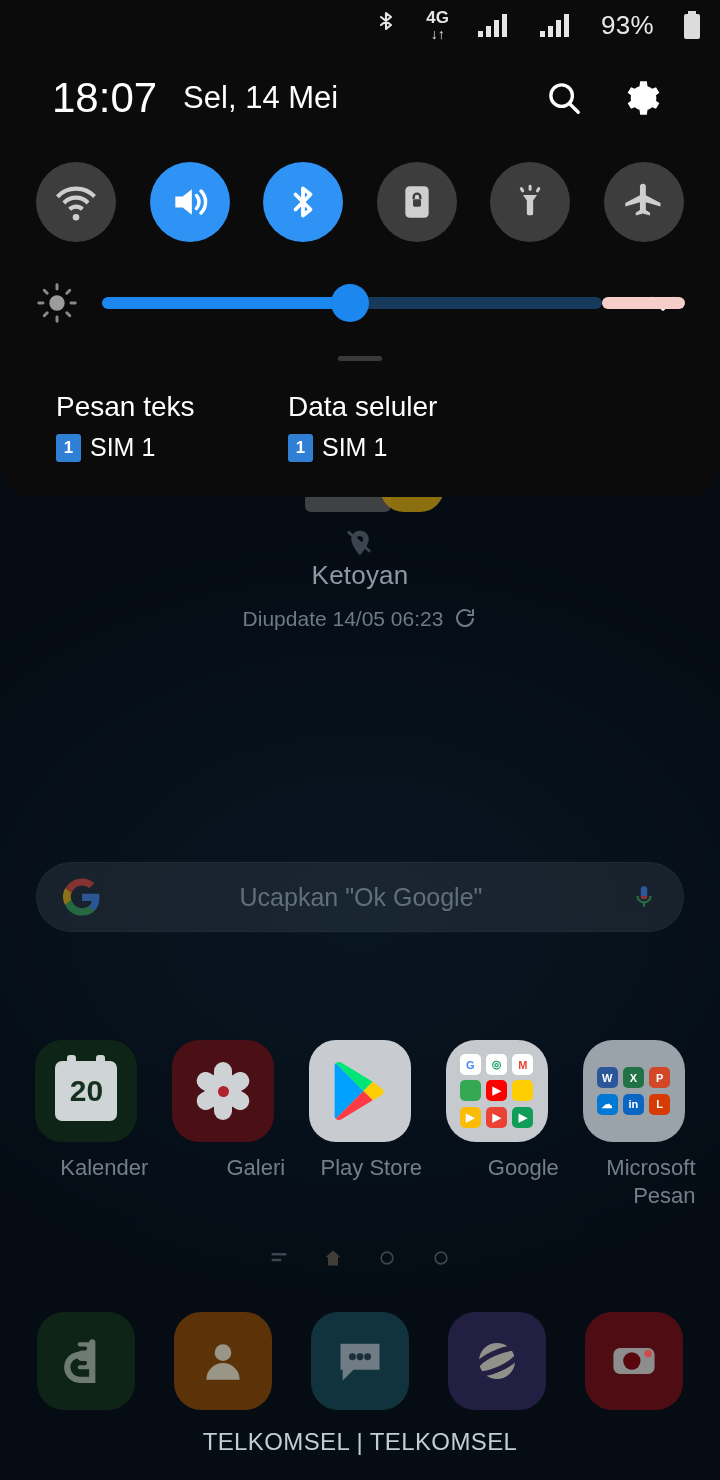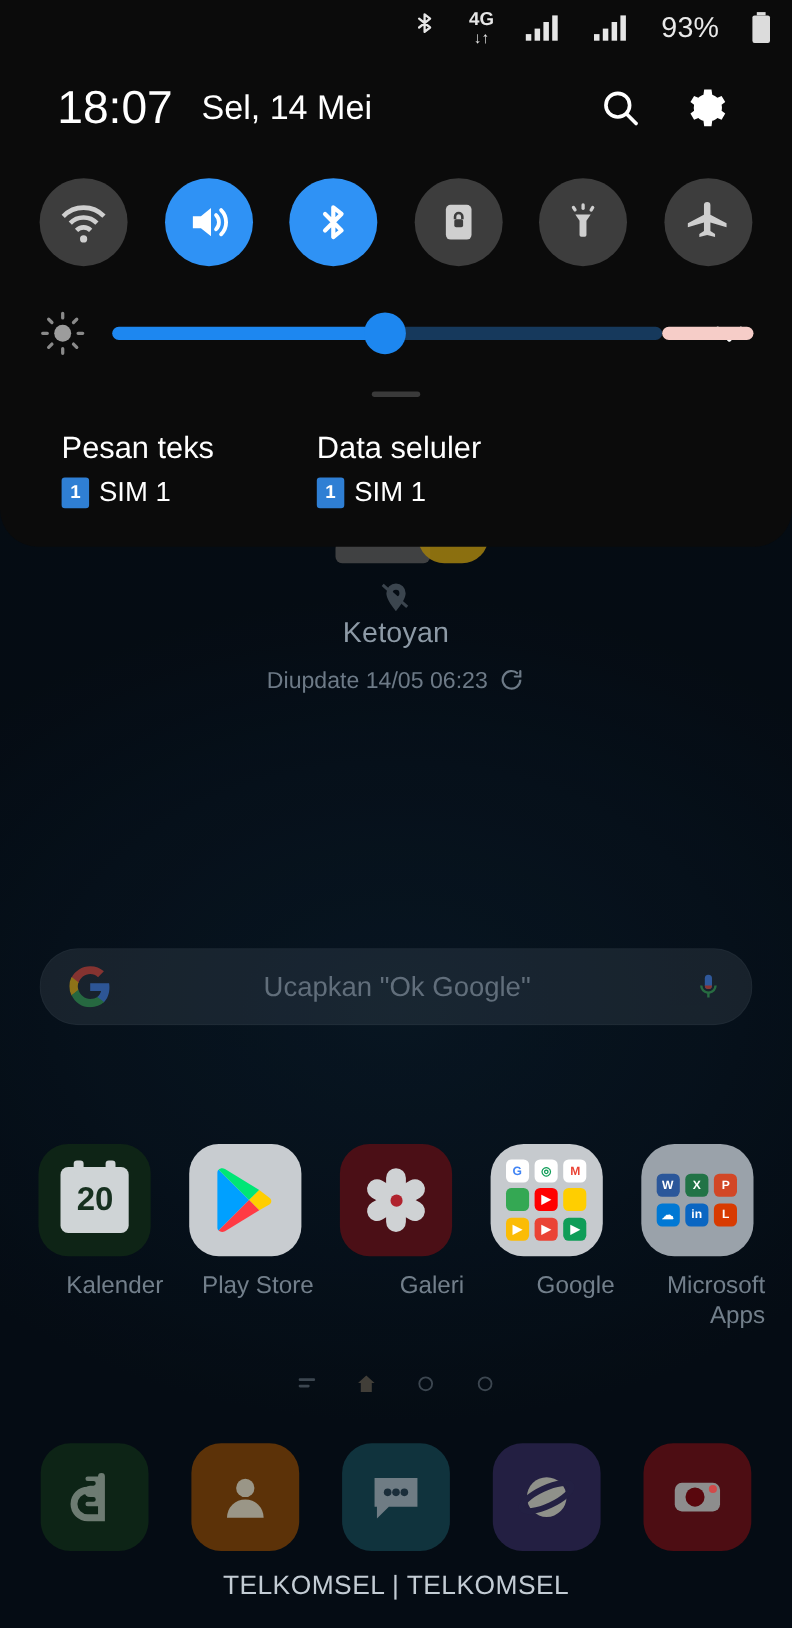--- a/index.html
+++ b/index.html
@@ -247,47 +247,47 @@
     </svg>
   </div>
 
   <div class="app-row">
 
     <div class="app">
       <div class="app-icon ico-kalender">
         <div class="cal-body">20</div>
       </div>
       <div class="app-label">Kalender</div>
-    </div>
-
-    <div class="app">
-      <div class="app-icon ico-play">
-        <svg width="56" height="60" viewBox="0 0 48 52">
-          <path fill="#00A0FF" d="M3 2l24 24L3 50c-.7-.5-1-1.4-1-2.5v-43C2 3.4 2.3 2.5 3 2z"></path>
-          <path fill="#00E676" d="M3 2l24 24 8-8L8 1.5C6 .4 4.2.9 3 2z"></path>
-          <path fill="#FFCE00" d="M27 26l8 8 8-4.5c2-1.3 2-4.2 0-5.4L35 18l-8 8z"></path>
-          <path fill="#FF3A44" d="M3 50l24-24 8 8L8 50.5C6 51.6 4.2 51.1 3 50z"></path>
-        </svg>
-      </div>
-      <div class="app-label">Play Store</div>
     </div>
 
     <div class="app">
       <div class="app-icon ico-galeri">
         <div class="flower">
           <i style="transform:rotate(0deg)"></i>
             <i style="transform:rotate(60deg)"></i>
           <i style="transform:rotate(120deg)"></i>
             <i style="transform:rotate(180deg)"></i>
           <i style="transform:rotate(240deg)"></i>
             <i style="transform:rotate(300deg)"></i>
           <b></b>
         </div>
       </div>
       <div class="app-label">Galeri</div>
+    </div>
+
+    <div class="app">
+      <div class="app-icon ico-play">
+        <svg width="56" height="60" viewBox="0 0 48 52">
+          <path fill="#00A0FF" d="M3 2l24 24L3 50c-.7-.5-1-1.4-1-2.5v-43C2 3.4 2.3 2.5 3 2z"></path>
+          <path fill="#00E676" d="M3 2l24 24 8-8L8 1.5C6 .4 4.2.9 3 2z"></path>
+          <path fill="#FFCE00" d="M27 26l8 8 8-4.5c2-1.3 2-4.2 0-5.4L35 18l-8 8z"></path>
+          <path fill="#FF3A44" d="M3 50l24-24 8 8L8 50.5C6 51.6 4.2 51.1 3 50z"></path>
+        </svg>
+      </div>
+      <div class="app-label">Play Store</div>
     </div>
 
     <div class="app">
       <div class="app-icon ico-folder">
         <div class="folder-grid">
           <div class="mini" style="background:#fff;color:#4285F4">G</div>
           <div class="mini" style="background:#fff;color:#0F9D58">◎</div>
           <div class="mini" style="background:#fff;color:#EA4335">M</div>
           <div class="mini" style="background:#34A853"></div>
           <div class="mini" style="background:#FF0000">▶</div>
@@ -304,21 +304,21 @@
       <div class="app-icon ico-folder dark">
         <div class="folder-grid" style="grid-template-rows:repeat(2,1fr);height:48px">
           <div class="mini" style="background:#2B579A">W</div>
           <div class="mini" style="background:#217346">X</div>
           <div class="mini" style="background:#D24726">P</div>
           <div class="mini" style="background:#0078D4">☁</div>
           <div class="mini" style="background:#0A66C2">in</div>
           <div class="mini" style="background:#D83B01">L</div>
         </div>
       </div>
-      <div class="app-label">Microsoft Apps</div>
+      <div class="app-label">Microsoft Pesan</div>
     </div>
   </div>
 
   <div class="page-dots">
     <svg class="pd" viewBox="0 0 24 24">
       <rect x="3" y="6" width="18" height="3" rx="1.5" fill="#7f8c98"></rect>
       <rect x="3" y="13" width="12" height="3" rx="1.5" fill="#7f8c98"></rect>
     </svg>
     <svg class="pd" viewBox="0 0 24 24">
       <path d="M12 3l9 8h-3v10H6V11H3z" fill="#8a7a63"></path>

